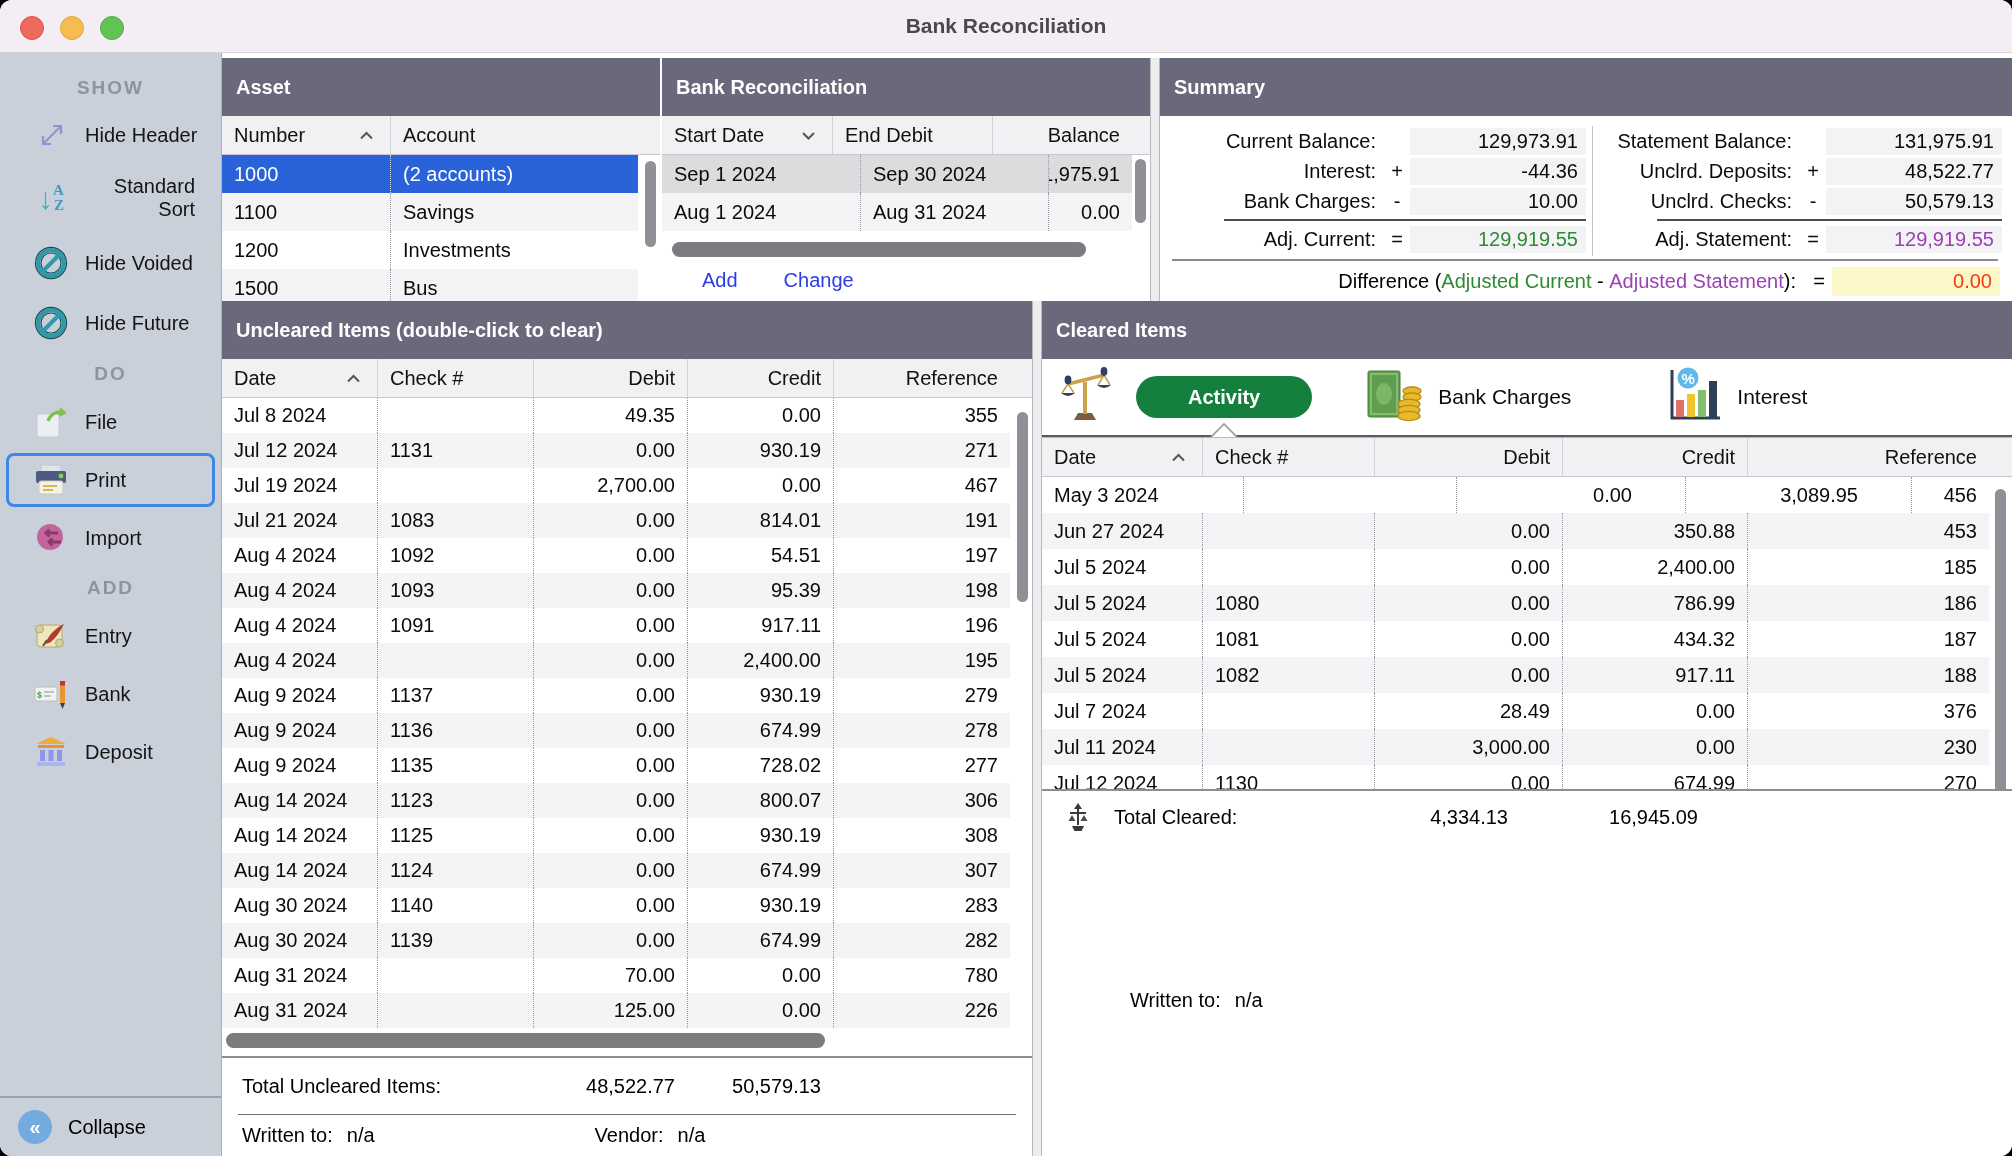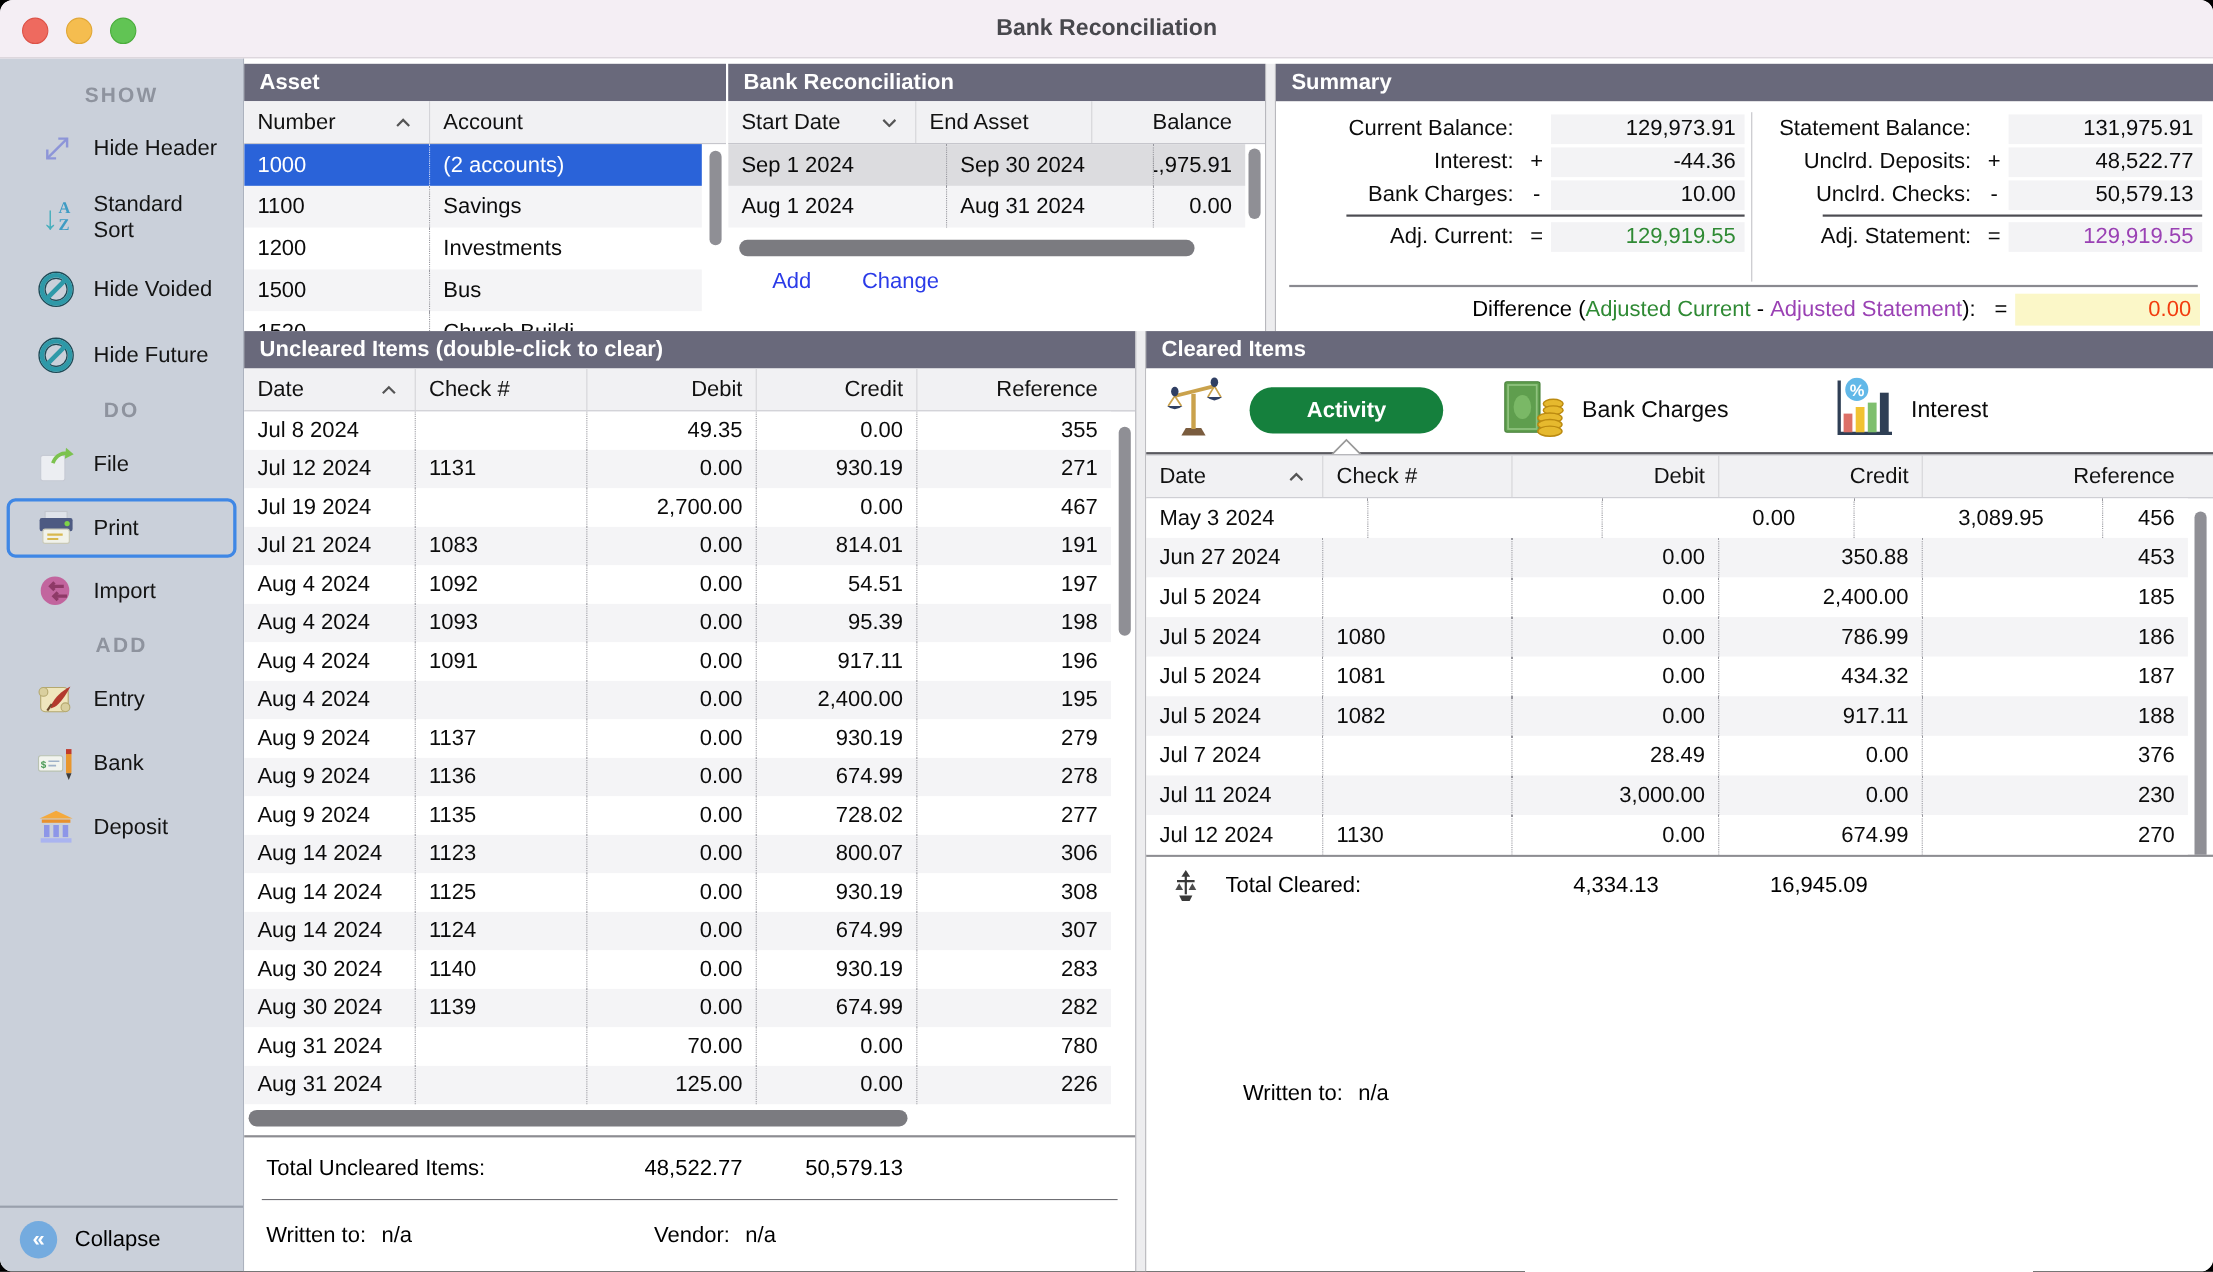--- a/index.html
+++ b/index.html
@@ -13,37 +13,37 @@
   .tl.red{background:#ee6a5f;border:1px solid #dd5247;}
   .tl.yellow{background:#f5bd4f;border:1px solid #e0a736;}
   .tl.green{background:#61c454;border:1px solid #4aad3c;}
   .win-title{font-size:21px;font-weight:700;color:#48484d;}
 
   .main{flex:1;display:flex;min-height:0;}
 
   
   .sidebar{width:222px;flex:0 0 222px;background:#cad0da;border-right:1px solid #a9afbb;display:flex;flex-direction:column;padding-top:14px;box-sizing:border-box;}
   .side-section-label{font-size:19px;font-weight:700;color:#8e939e;letter-spacing:2px;text-align:center;margin:10px 0 8px 0;}
-  .side-item{display:flex;align-items:center;gap:14px;padding:7px 8px 7px 22px;margin:2px 6px;border:3px solid transparent;border-radius:8px;}
+  .side-item{display:flex;align-items:center;gap:14px;padding:7px 8px 7px 22px;margin:2px 6px;border:3px solid transparent;border-radius:8px;text-align:right;}
   .side-item.selected{border-color:#3f87e5;}
   .si-icon{width:40px;flex:0 0 40px;display:flex;align-items:center;justify-content:center;}
   .si-label{font-size:20px;color:#141414;line-height:1.15;}
   .sort-ic{display:flex;align-items:center;}
   .sarrow{color:#46aebc;font-size:30px;font-weight:700;line-height:0.9;}
   .saz{display:flex;flex-direction:column;font-family:"Liberation Serif",serif;font-weight:700;font-size:15px;line-height:1.0;color:#3f9cc4;}
   .collapse-row{margin-top:auto;border-top:2px solid #99a0ac;height:58px;display:flex;align-items:center;gap:16px;padding-left:18px;}
   .collapse-circle{width:34px;height:34px;border-radius:50%;background:#74abdf;color:#fff;font-size:20px;font-weight:700;display:flex;align-items:center;justify-content:center;}
   .collapse-label{font-size:20px;color:#000000;}
 
   
   .content{flex:1;display:flex;flex-direction:column;min-width:0;background:#fff;padding-top:5px;box-sizing:border-box;}
   .top-row{height:243px;flex:0 0 243px;display:flex;}
   .bottom-row{flex:1;display:flex;min-height:0;}
   .panel{display:flex;flex-direction:column;box-sizing:border-box;min-width:0;}
-  .bar{height:34px;flex:0 0 34px;background:#69697b;color:#fff;font-weight:700;font-size:20px;display:flex;align-items:center;padding:0 14px;}
+  .bar{height:34px;flex:0 0 34px;background:#69697b;color:#fff;font-weight:700;font-size:20px;display:flex;align-items:center;padding:12px 14px;}
   .vsplit{width:8px;flex:0 0 8px;background:#ededef;border-left:1px solid #b8b8bd;border-right:1px solid #b8b8bd;}
 
   
   .thead{display:grid;height:38px;background:#f1f1f3;border-bottom:1px solid #c6c6cc;align-items:center;font-size:20px;color:#111;}
   .thead .hc{display:flex;align-items:center;padding-left:12px;height:100%;box-sizing:border-box;}
   .thead .hc + .hc{border-left:1px solid #d4d4d8;}
   .thead .hc.r{justify-content:flex-end;padding-right:12px;}
   .caret{margin-left:auto;margin-right:16px;display:inline-flex;}
   .trows{position:relative;overflow:hidden;}
   .trow{display:grid;align-items:center;font-size:20px;color:#0b0b0b;background:#fff;}
@@ -344,21 +344,21 @@
           <div class="thead recon-grid" style="padding-right:18px;">
             <div class="hc">
               <span>Start Date</span>
               <span class="caret">
                   <svg width="15" height="9">
                     <path d="M2 2 L7.5 7.5 L13 2" stroke="#555" stroke-width="2" fill="none"></path>
                   </svg>
                 </span>
             </div>
             <div class="hc">
-              <span>End Asset</span>
+              <span>End Debit</span>
             </div>
             <div class="hc r">
               <span>Balance</span>
             </div>
           </div>
           <div class="trows" style="height:76px;flex:0 0 76px;padding-right:18px;">
             <div>
                 <div class="trow recon-grid selected" style="height:38px;">
                 <span class="c">Sep 1 2024</span>
                 <span class="c">Sep 30 2024</span>

